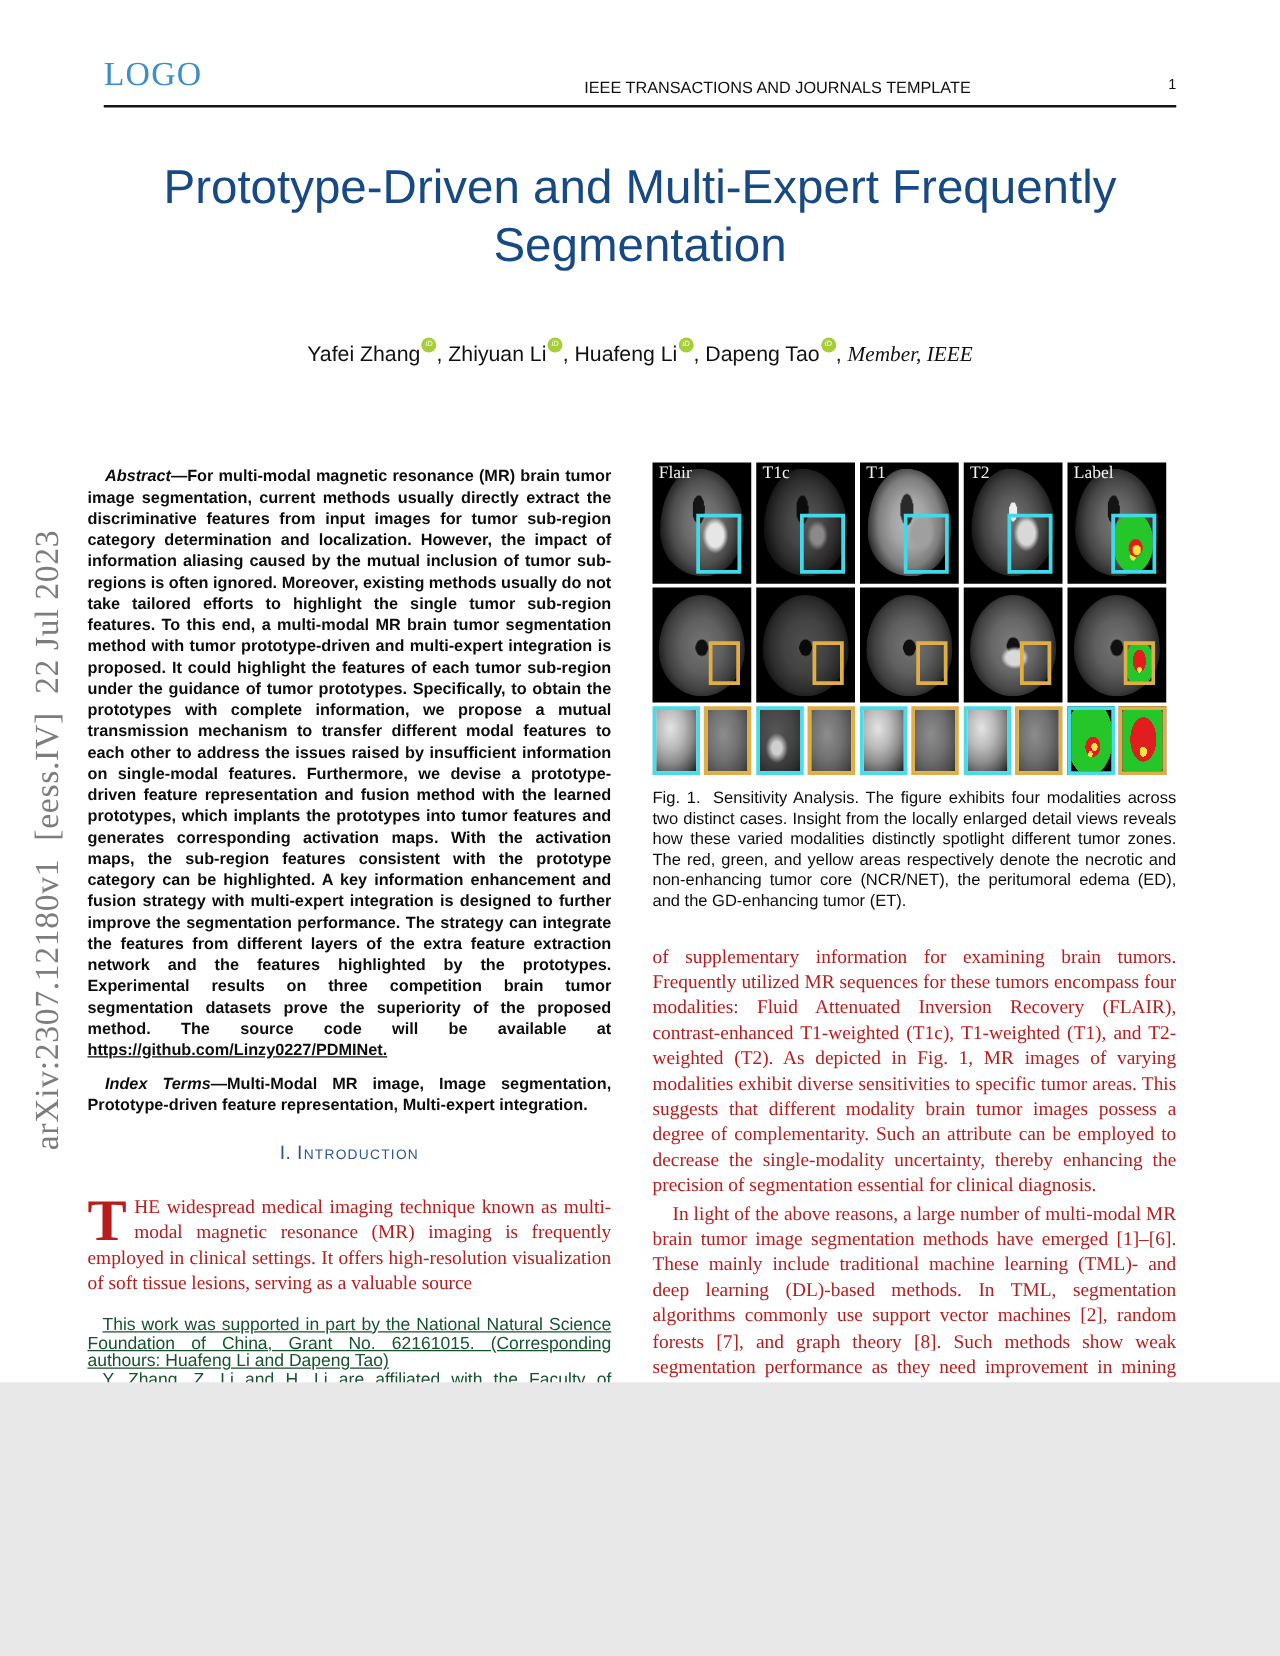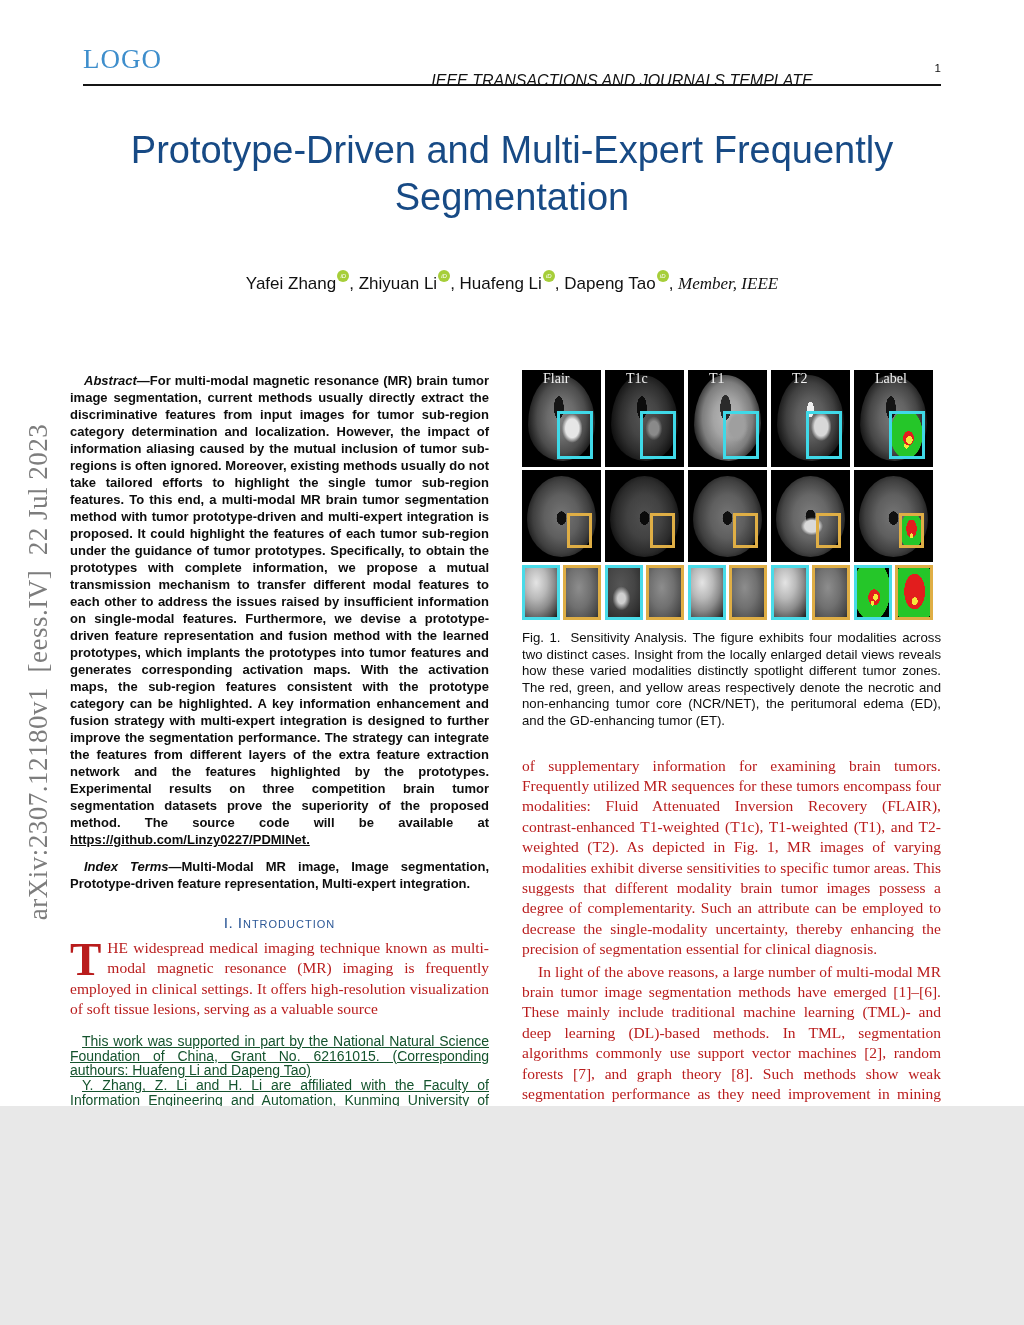--- a/index.html
+++ b/index.html
@@ -2,22 +2,22 @@
 <html><head>
 <meta charset="utf-8">
 <style>
   html,body{margin:0;padding:0;background:#e8e8e8;}
   .page{position:relative;width:1024px;height:1106px;background:#ffffff;margin:0 auto;overflow:hidden;
         font-family:"Liberation Sans",sans-serif;color:#111;}
 
   
   .logo{position:absolute;left:83px;top:44px;font-family:"Liberation Serif",serif;
         font-size:27px;color:#3e8ecc;letter-spacing:1px;}
-  .journal{position:absolute;left:622px;top:72px;transform:translateX(-50%);
-           font-size:16px;color:#111;white-space:nowrap;font-style:italic;}
+  .journal{position:absolute;left:622px;top:62px;transform:translateX(-50%);
+           font-size:13px;color:#111;white-space:nowrap;}
   .pageno{position:absolute;right:83px;top:62px;font-size:11.5px;color:#111;}
   .header-rule{position:absolute;left:83px;top:84px;width:858px;height:2px;background:#151515;}
 
   
   .title{position:absolute;left:0;top:102px;width:100%;text-align:center;
          color:#174a85;font-size:38px;line-height:47px;font-weight:400;letter-spacing:0;}
   .authors{position:absolute;left:0;top:270px;width:100%;text-align:center;font-size:17px;color:#111;}
   .orcid{display:inline-block;width:12px;height:12px;border-radius:50%;background:#a6ce39;
          vertical-align:super;margin-left:1px;position:relative;}
   .orcid-id{position:absolute;left:0;top:0;width:100%;height:100%;display:flex;align-items:center;
@@ -33,40 +33,40 @@
   .col-left{position:absolute;left:70px;top:372px;width:419px;}
   .col-right{position:absolute;left:522px;top:370px;width:419px;}
 
   .abstract,.index-terms{font-size:13px;font-weight:bold;line-height:17px;text-align:justify;
         margin:0;color:#0d0d0d;}
   .abstract{ text-indent:14px;}
   .index-terms{margin-top:10px;text-indent:14px;}
   .ab-label,.it-label{font-style:italic;}
   .ab-link{color:#0d0d0d;text-decoration:underline;}
 
-  .sec-head{margin:22px 0 6px 0;text-align:center;color:#2b5796;font-weight:400;
+  .sec-head{margin:22px 0 24px 0;text-align:center;color:#2b5796;font-weight:400;
             font-size:15.5px;letter-spacing:0.3px;}
   .sec-head .sc{font-variant:small-caps;letter-spacing:1px;}
 
   .body-serif{font-family:"Liberation Serif",serif;font-size:15.5px;line-height:20.4px;
               text-align:justify;margin:0;color:#b91c1c;}
   .indent{text-indent:16px;}
   .dropcap{float:left;font-family:"Liberation Serif",serif;font-weight:bold;font-size:47px;
            line-height:38px;padding:2px 6px 0 0;}
 
   .footnotes{margin-top:14px;}
   .footnote{font-size:14px;line-height:14.9px;text-align:justify;margin:0;text-indent:12px;color:#14532d;text-decoration:underline;}
 
   
   .figure{width:412px;display:flex;gap:4px;}
   .fcol{width:79px;display:flex;flex-direction:column;gap:3px;}
   .panel{position:relative;background:#000;overflow:hidden;}
   .r1{height:97px;} .r2{height:92px;}
   .mod-label{position:absolute;left:5px;top:1px;color:#f2f2f2;font-family:"Liberation Serif",serif;
-             font-size:14px;margin-left:16px;}
+             font-size:14px;}
   .brain{position:absolute;left:8%;right:8%;top:5%;bottom:6%;
          border-radius:46% 54% 48% 52% / 58% 56% 44% 42%;}
   .brain2{left:6%;right:6%;top:6%;bottom:5%;border-radius:50% 50% 50% 50% / 54% 54% 46% 46%;}
 
   .c0 .brain1{background:
     radial-gradient(12% 22% at 46% 38%, #151515 0 60%, transparent 61%),
     radial-gradient(22% 24% at 66% 62%, #e6e6e6 0 45%, rgba(230,230,230,0) 70%),
     radial-gradient(52% 58% at 50% 50%, #808080 0%, #6b6b6b 40%, #4d4d4d 70%, #161616 100%);}
   .c1 .brain1{background:
     radial-gradient(12% 22% at 46% 38%, #0c0c0c 0 60%, transparent 61%),

